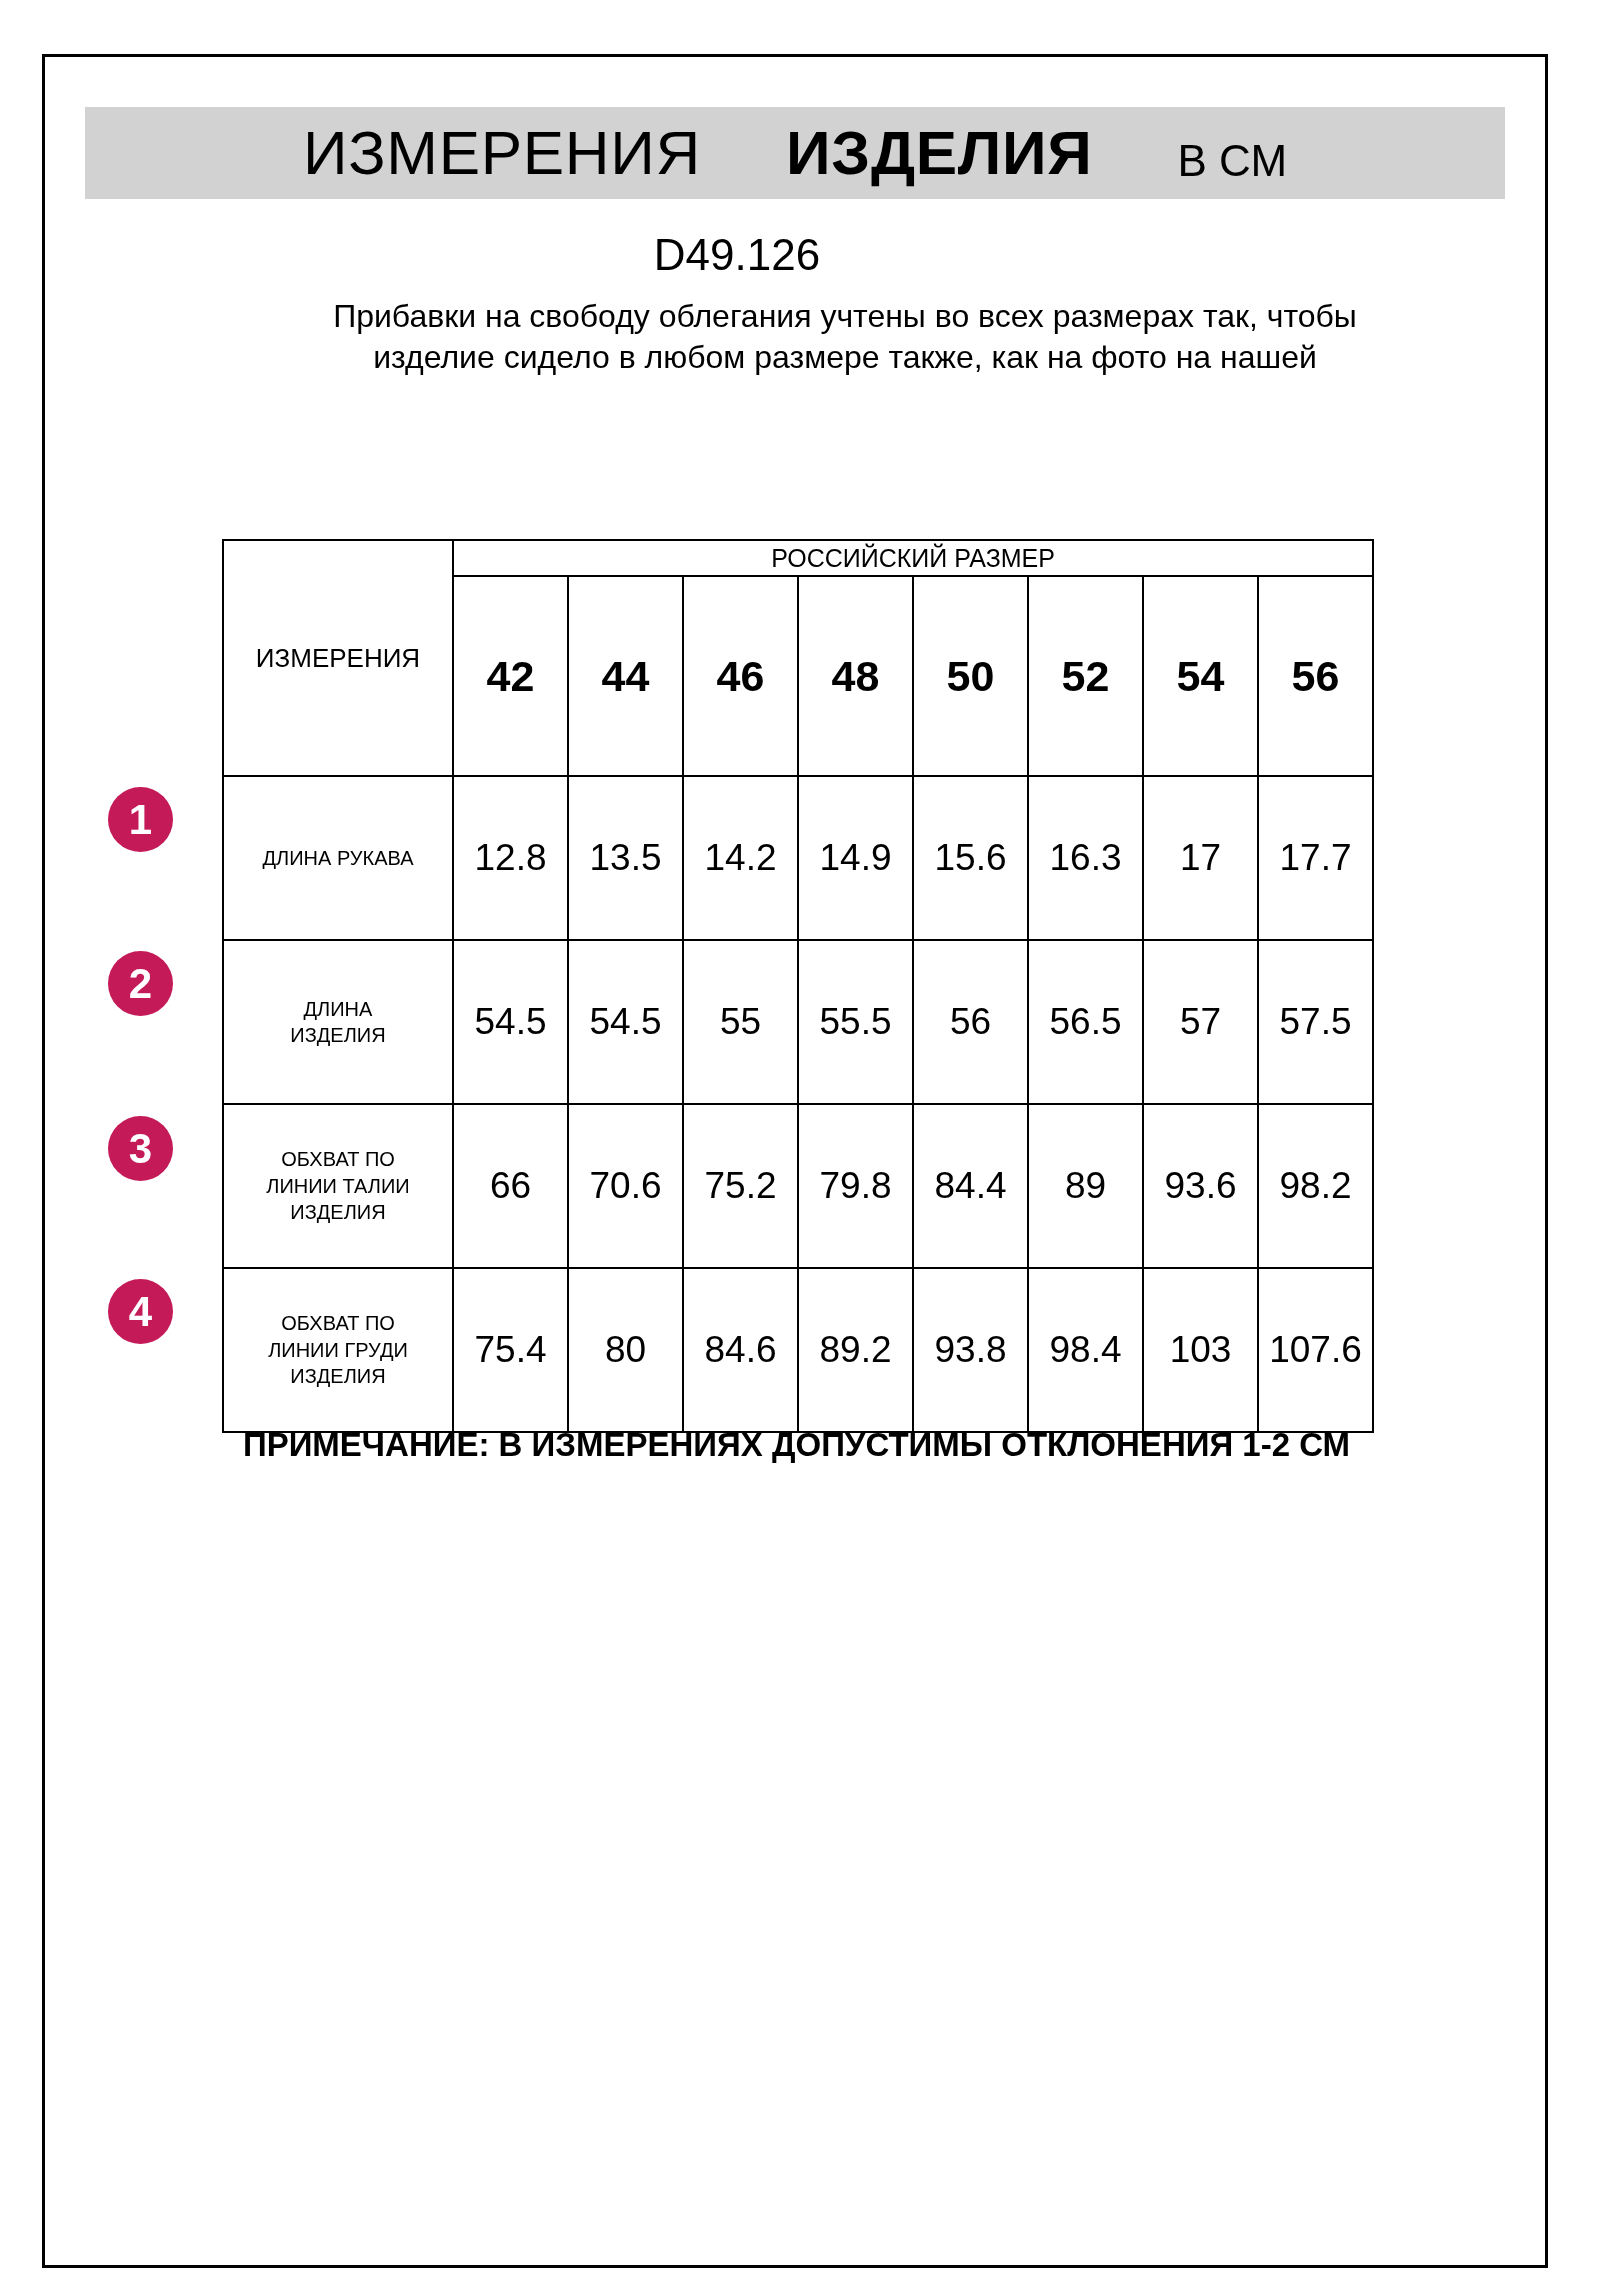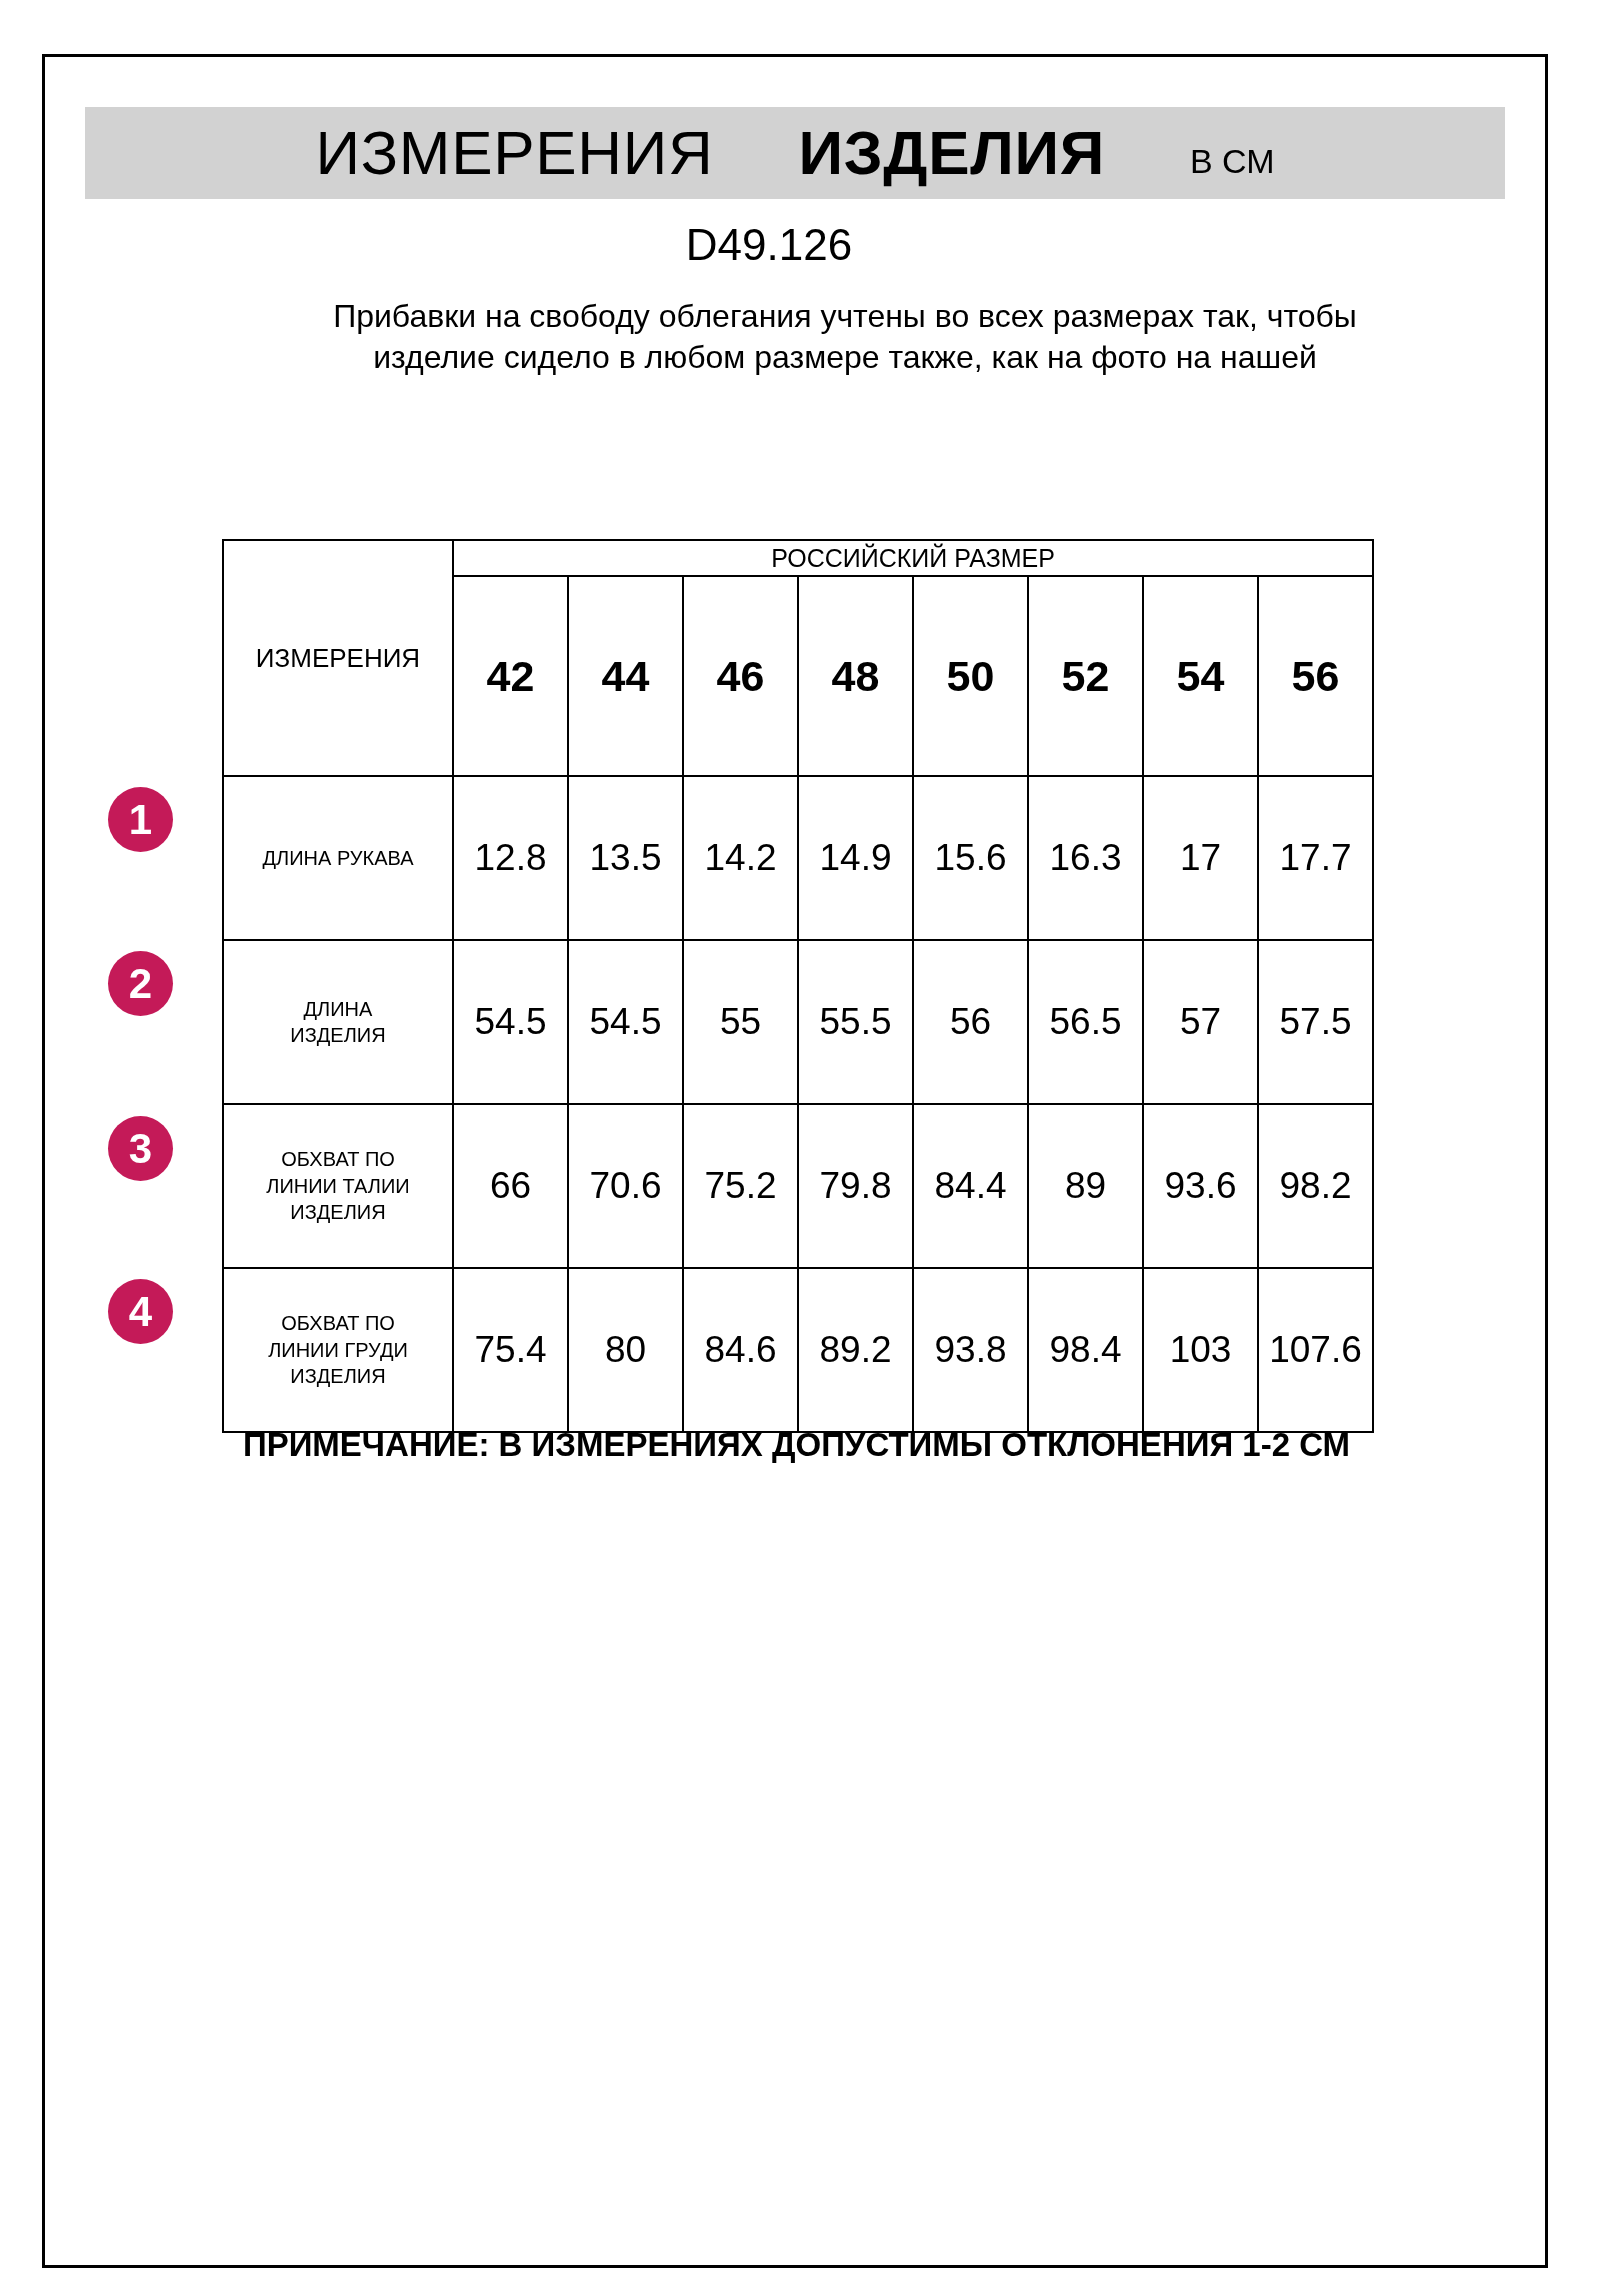--- a/index.html
+++ b/index.html
@@ -19,24 +19,24 @@
     position:absolute;left:42px;top:54px;width:1506px;height:2214px;
     border:3.3px solid var(--border-color);background:#ffffff;
   }
   .header-bar{
     position:absolute;left:85px;top:107px;width:1420px;height:92px;
     background:var(--bar-color);
     display:flex;align-items:center;justify-content:center;column-gap:85px;
   }
   .title-word1{font-size:62px;font-weight:400;letter-spacing:0.7px;line-height:1;}
   .title-word2{font-size:62px;font-weight:700;letter-spacing:0.7px;line-height:1;}
-  .title-units{font-size:34px;font-weight:400;line-height:1;margin-top:16px;}
+  .title-units{font-size:44px;font-weight:400;line-height:1;margin-top:16px;}
   .model-code{
-    position:absolute;left:42px;top:223px;width:1390px;
-    text-align:center;font-size:44px;font-weight:400;line-height:1;margin-left:32px;
+    position:absolute;left:42px;top:233px;width:1390px;
+    text-align:center;font-size:44px;font-weight:400;line-height:1;
   }
   .description{
     position:absolute;left:42px;top:296px;width:1606px;
     text-align:center;font-size:32px;line-height:41px;font-weight:400;
   }
   .size-table{
     position:absolute;left:222px;top:539px;
     border-collapse:collapse;table-layout:fixed;width:1149px;
   }
   .size-table td{

